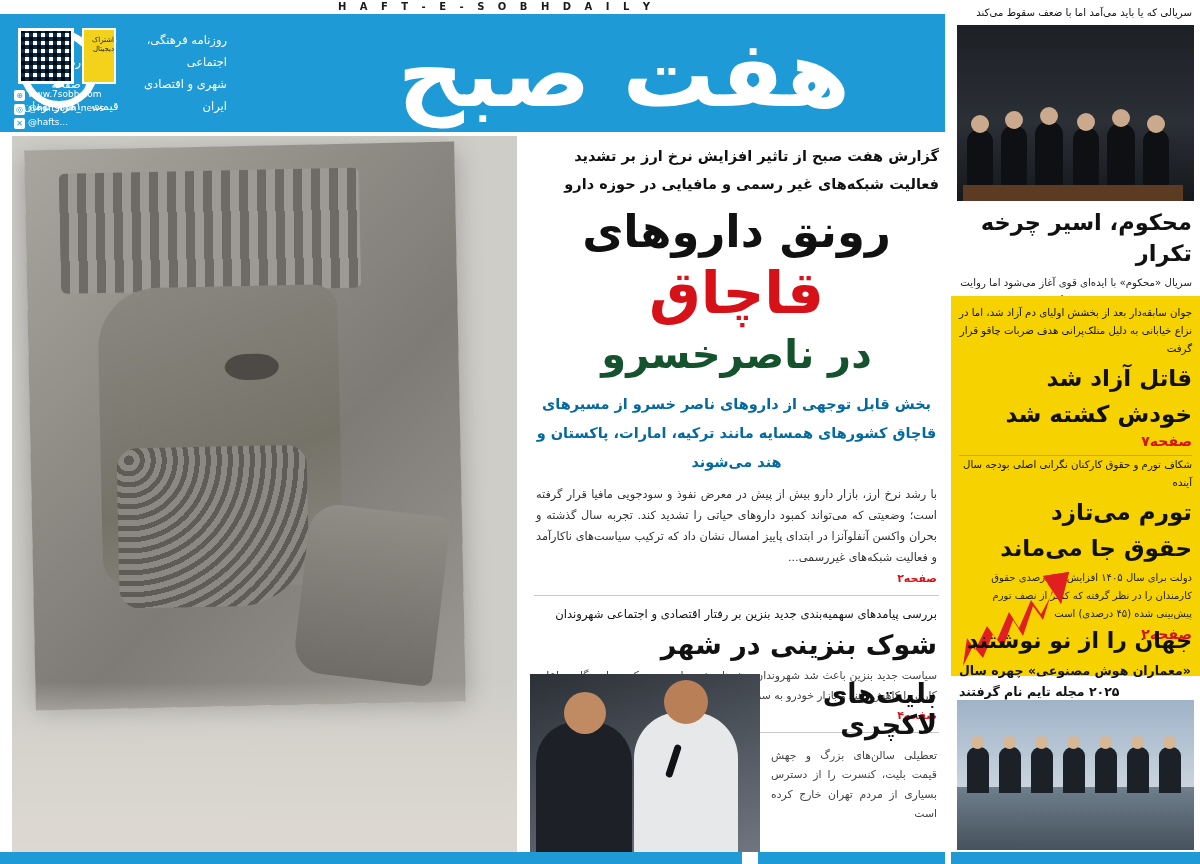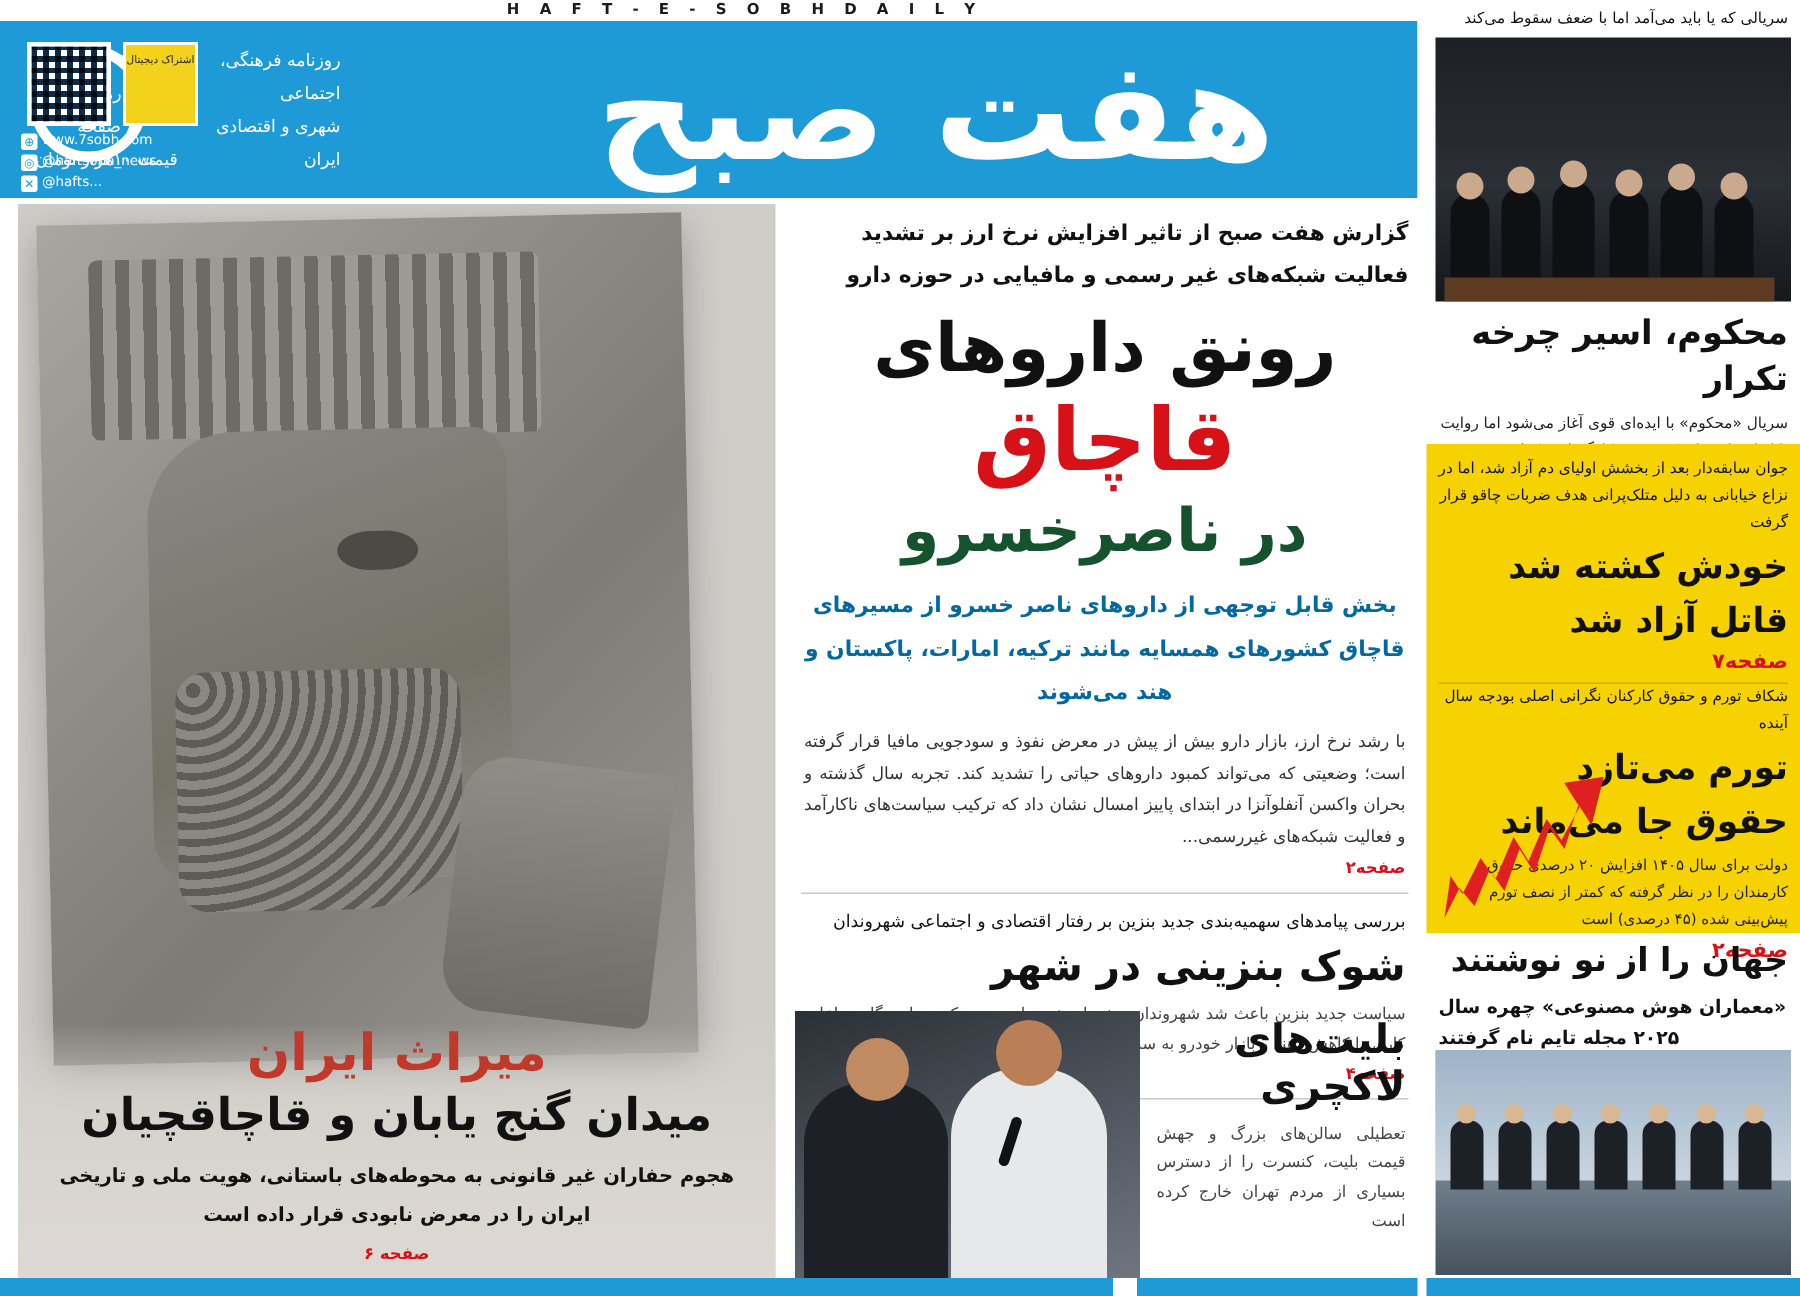--- a/index.html
+++ b/index.html
@@ -81,23 +81,23 @@
   }
   .qr {
     position: absolute; left: 10px; top: 8px; width: 56px; height: 56px;
     background:
       repeating-linear-gradient(90deg, #0d2b45 0 4px, #fff 4px 8px),
       repeating-linear-gradient(0deg, #0d2b45 0 4px, #fff 4px 8px);
     background-blend-mode: multiply;
     border: 3px solid #fff;
   }
   .badge-sm {
-    position: absolute; left: 74px; top: 8px; width: 50px; height: 56px;
+    position: absolute; left: 74px; top: 8px; width: 34px; height: 56px;
     background: #f2d21a; border: 2px solid #fff;
-    font-size: 7px; color: #222; text-align:center; line-height:1.3; padding-top:6px;
+    font-size: 7px; color: #222; line-height:1.3; padding-top:6px;
   }
   .social {
     position: absolute; left: 6px; top: 68px; width: 112px;
     color: #fff; font-size: 9px; line-height: 1.55; direction: ltr; text-align: left;
   }
   .social .row { white-space: nowrap; }
   .social .ic {
     display:inline-block; width:11px; height:11px; margin-right:3px;
     background:#fff; color:#1e9ad6; border-radius:2px;
     font-size:8px; line-height:11px; text-align:center; vertical-align:-1px;
@@ -213,21 +213,21 @@
   .rc-photo1 .h { position:absolute; border-radius:50%; background:#caa98c; }
   .rc-photo1 .chair { position:absolute; bottom:0; height:16px; background:#5d3a22; }
   .rc-headline {
     padding: 6px 8px 0 8px; text-align:right;
   }
   .rc-h1 { font-size:22.5px; font-weight:bold; color:#111; line-height:1.35; }
   .rc-sub { font-size:10.2px; color:#222; line-height:1.8; text-align:right; padding:6px 8px 0 8px; }
   .rc-tag { font-size:10px; color:#d61118; font-weight:bold; text-align:right; padding:4px 8px 0 8px; }
 
   .yellow-block {
-    position:absolute; left:0; top:296px; width:249px; height:326px; background:#f5d200;
+    position:absolute; left:0; top:296px; width:249px; height:380px; background:#f5d200;
     padding: 8px 8px 0 8px;
   }
   .yb-note { font-size:10.2px; color:#111; line-height:1.75; text-align:right; }
   .yb-h { font-size:23px; font-weight:bold; color:#111; text-align:right; line-height:1.4; padding-top:4px; }
   .yb-tag { font-size:14px; color:#d61118; font-weight:bold; text-align:right; padding-top:3px; }
   .yb-sep { height:1px; background:#c9ab00; margin:6px 0 0 0; }
   .yb-body { font-size:10px; color:#222; line-height:1.8; text-align:right; padding-top:5px; }
   .arrow {
     position:absolute; left:6px; bottom:6px; width:120px; height:108px;
   }
@@ -310,26 +310,20 @@
   <div class="col-divider"></div>
 
   <div class="photo-col">
     <div class="relief">
       <div class="face"></div>
       <div class="eye"></div>
       <div class="beard"></div>
       <div class="arm"></div>
     </div>
     <div class="bg-bottom"></div>
-    <div class="photo-caption">
-      <div class="pc-l1">میراث ایران</div>
-      <div class="pc-l2">میدان گنج یابان و قاچاقچیان</div>
-      <div class="pc-l3">هجوم حفاران غیر قانونی به محوطه‌های باستانی، هویت ملی و تاریخی ایران را در معرض نابودی قرار داده است</div>
-      <div class="pc-tag">صفحه ۶</div>
-    </div>
   </div>
 
   <div class="center-col">
     <div class="kicker">گزارش هفت صبح از تاثیر افزایش نرخ ارز بر تشدید فعالیت شبکه‌های غیر رسمی و مافیایی در حوزه دارو</div>
     <div class="headline">
       <div class="h-l1">رونق داروهای</div>
       <div class="h-l2">قاچاق</div>
       <div class="h-l3">در ناصرخسرو</div>
     </div>
     <div class="sub-lead">بخش قابل توجهی از داروهای ناصر خسرو از مسیرهای قاچاق کشورهای همسایه مانند ترکیه، امارات، پاکستان و هند می‌شوند</div>
@@ -374,22 +368,22 @@
       <div class="chair" style="left:6px;width:220px;"></div>
     </div>
     <div class="rc-headline">
       <div class="rc-h1">محکوم، اسیر چرخه تکرار</div>
     </div>
     <div class="rc-sub">سریال «محکوم» با ایده‌ای قوی آغاز می‌شود اما روایت ناپایدار، بازی‌های کم‌عمق و کارگردانی تکراری در رسیدن به ظرفیت خود بازنماند</div>
     <div class="rc-tag">صفحه۵</div>
 
     <div class="yellow-block">
       <div class="yb-note">جوان سابقه‌دار بعد از بخشش اولیای دم آزاد شد، اما در نزاع خیابانی به دلیل متلک‌پرانی هدف ضربات چاقو قرار گرفت</div>
+      <div class="yb-h">قاتل آزاد شد</div>
       <div class="yb-h">خودش کشته شد</div>
-      <div class="yb-h">قاتل آزاد شد</div>
       <div class="yb-tag">صفحه۷</div>
       <div class="yb-sep"></div>
       <div class="yb-note">شکاف تورم و حقوق کارکنان نگرانی اصلی بودجه سال آینده</div>
       <div class="yb-h">تورم می‌تازد</div>
       <div class="yb-h">حقوق جا می‌ماند</div>
       <div class="yb-body">دولت برای سال ۱۴۰۵ افزایش ۲۰ درصدی حقوق کارمندان را در نظر گرفته که کمتر از نصف تورم پیش‌بینی شده (۴۵ درصدی) است</div>
       <div class="yb-tag">صفحه۲</div>
       <svg class="arrow" viewBox="0 0 120 108">
         <path d="M6 104 L16 84 L26 96 L36 72 L46 86 L56 58 L66 74 L76 44 L86 58 L96 26 L104 42 L112 10
                  L86 14 L96 30 L84 52 L74 38 L62 66 L52 50 L40 78 L30 64 L18 88 L10 76 Z" fill="#e02020"></path>

